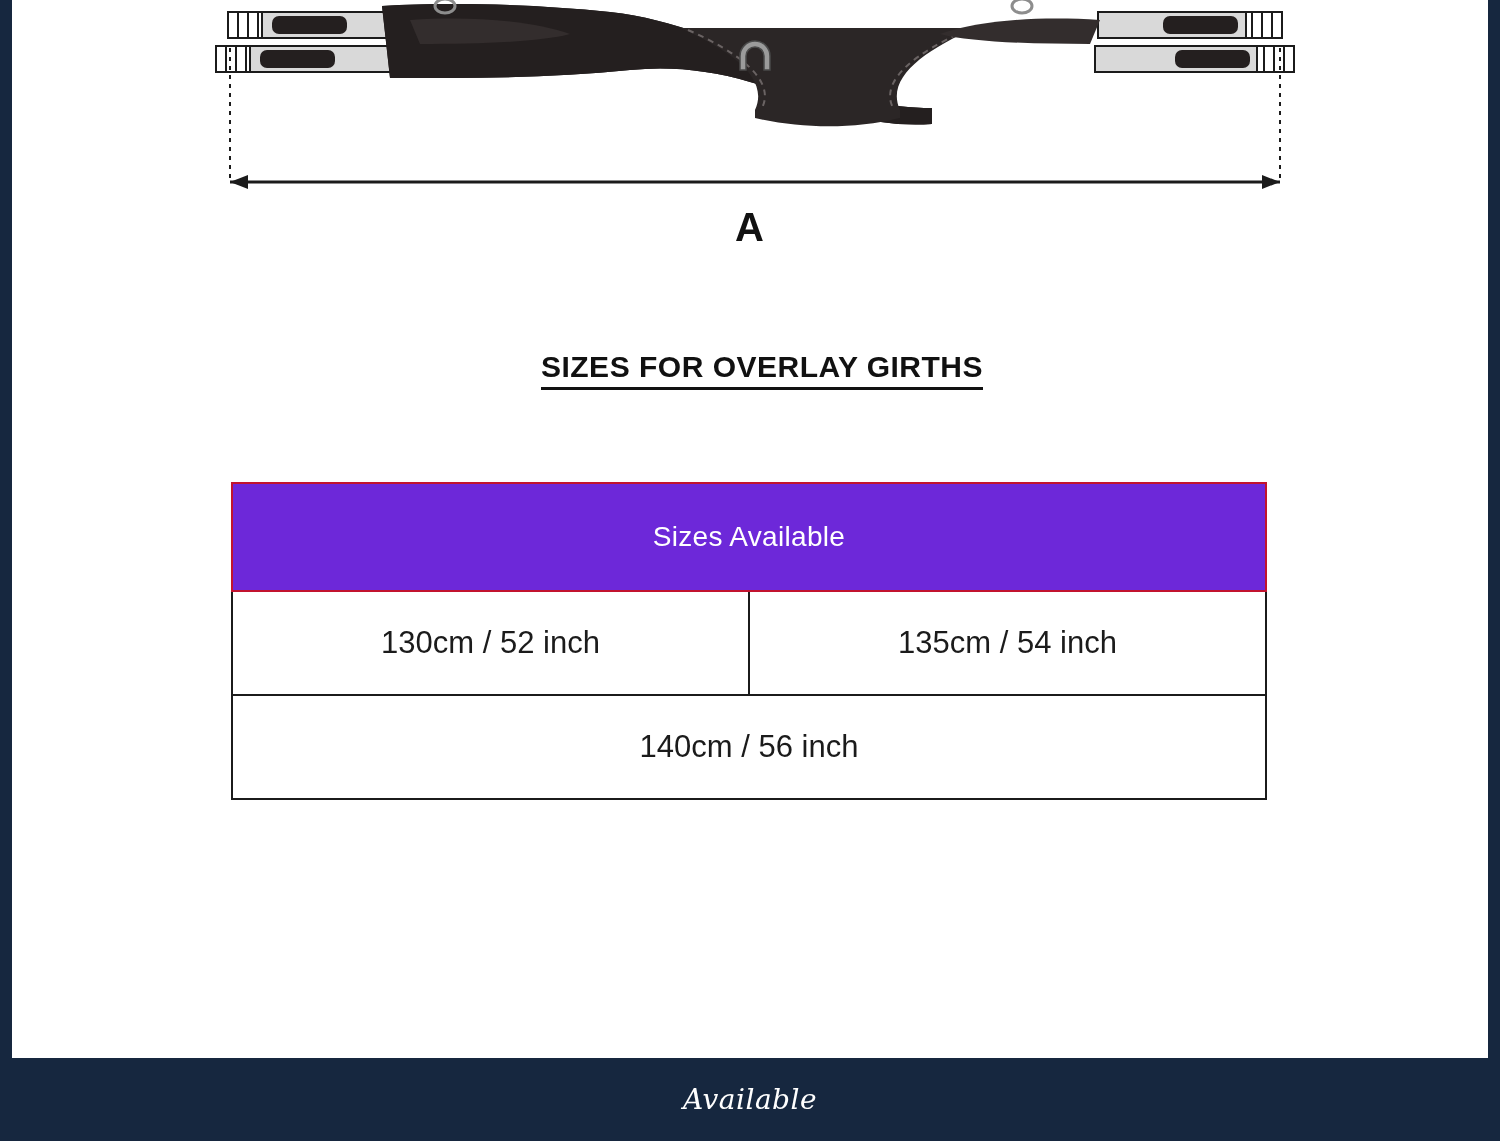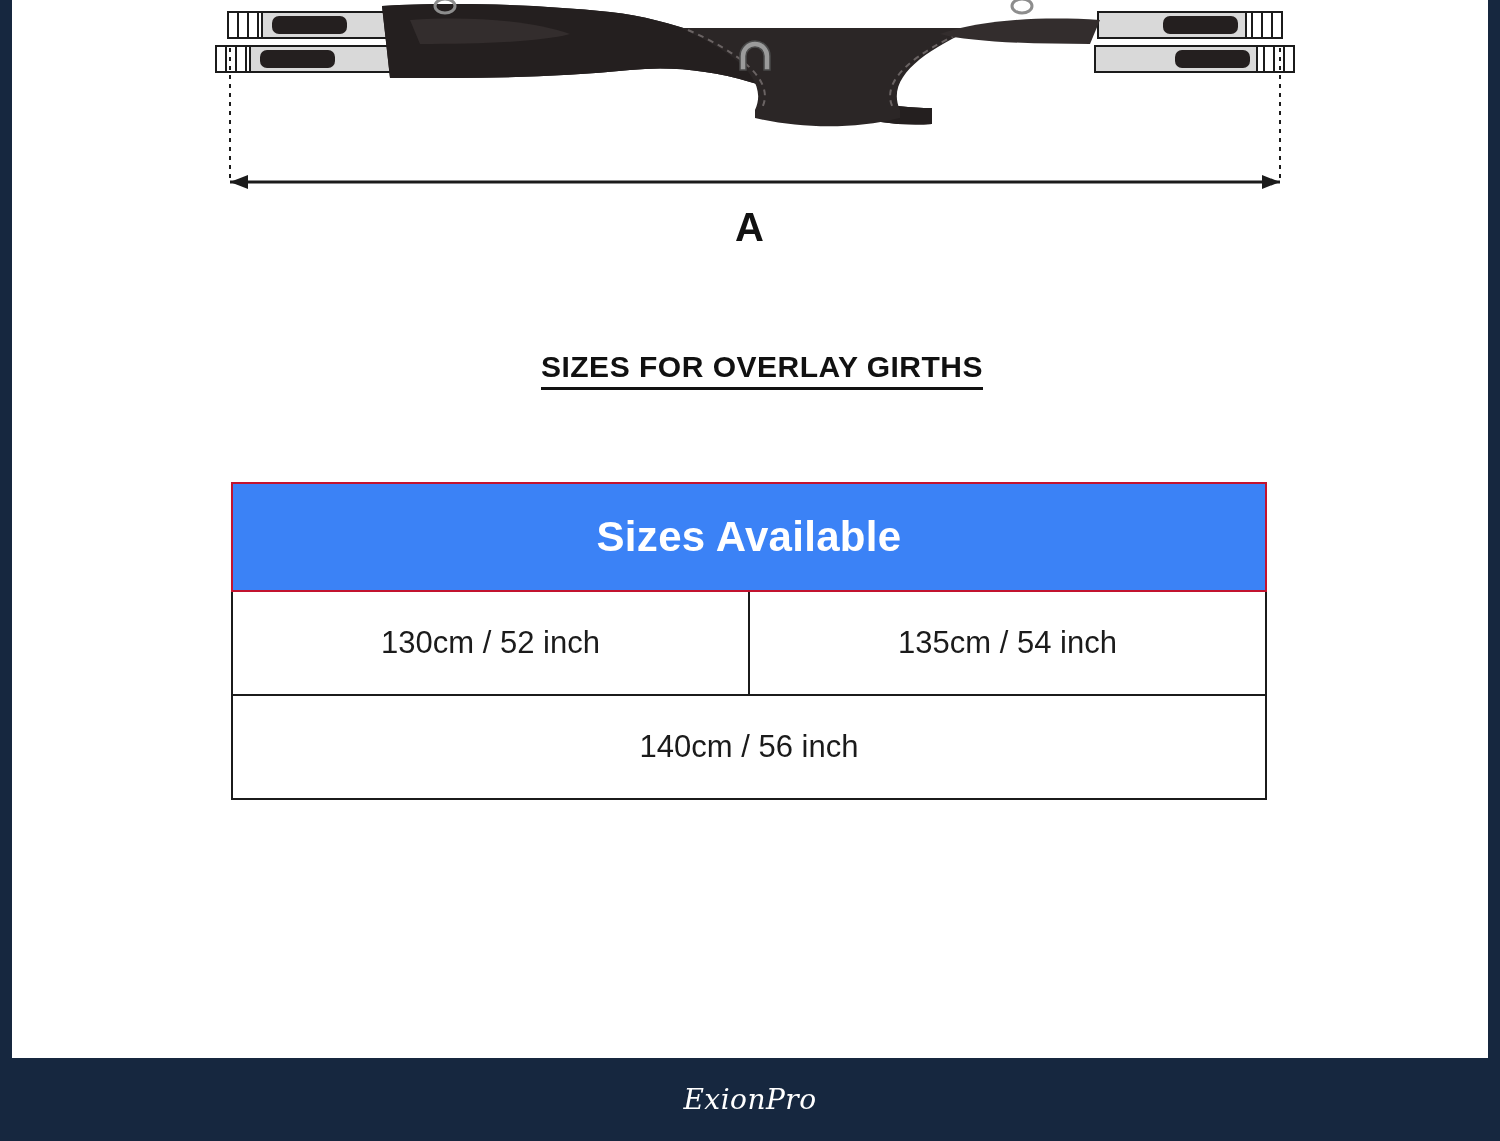--- a/index.html
+++ b/index.html
@@ -77,24 +77,24 @@
     border-collapse: collapse;
     table-layout: fixed;
   }
   .size-table th,
   .size-table td {
     border: 2px solid #1b1b1b;
     text-align: center;
     color: #1b1b1b;
   }
   .size-table th.header-cell {
-    background: #3b82f6;
+    background: #6d28d9;
     color: #ffffff;
-    font-size: 42px;
-    font-weight: bold;
+    font-size: 28px;
+    font-weight: normal;
     height: 104px;
     border-color: #c2132f;
     letter-spacing: 0.3px;
   }
   .size-table td {
     height: 100px;
     font-size: 31px;
     font-weight: normal;
   }
 
@@ -248,14 +248,14 @@
       <td>130cm / 52 inch</td>
       <td>135cm / 54 inch</td>
     </tr>
     <tr>
       <td colspan="2">140cm / 56 inch</td>
     </tr>
   </tbody>
 </table>
 
 <div class="footer-bar">
-  <div class="footer-logo">ExionPro</div>
+  <div class="footer-logo">Available</div>
 </div>
 
 </body></html>

